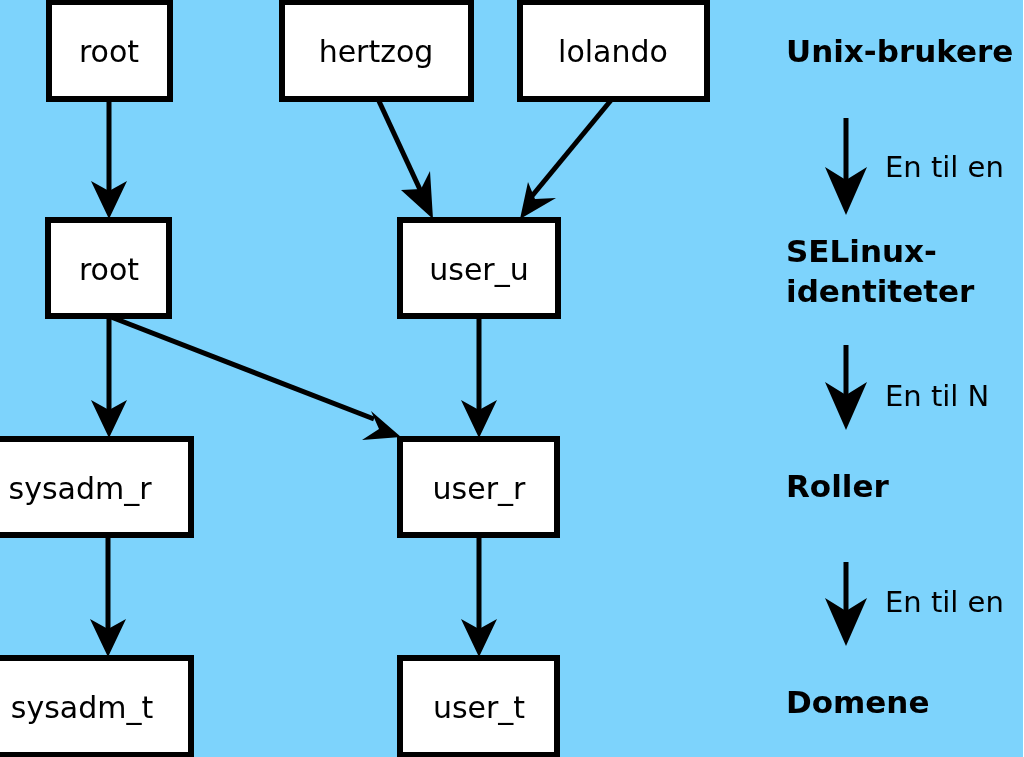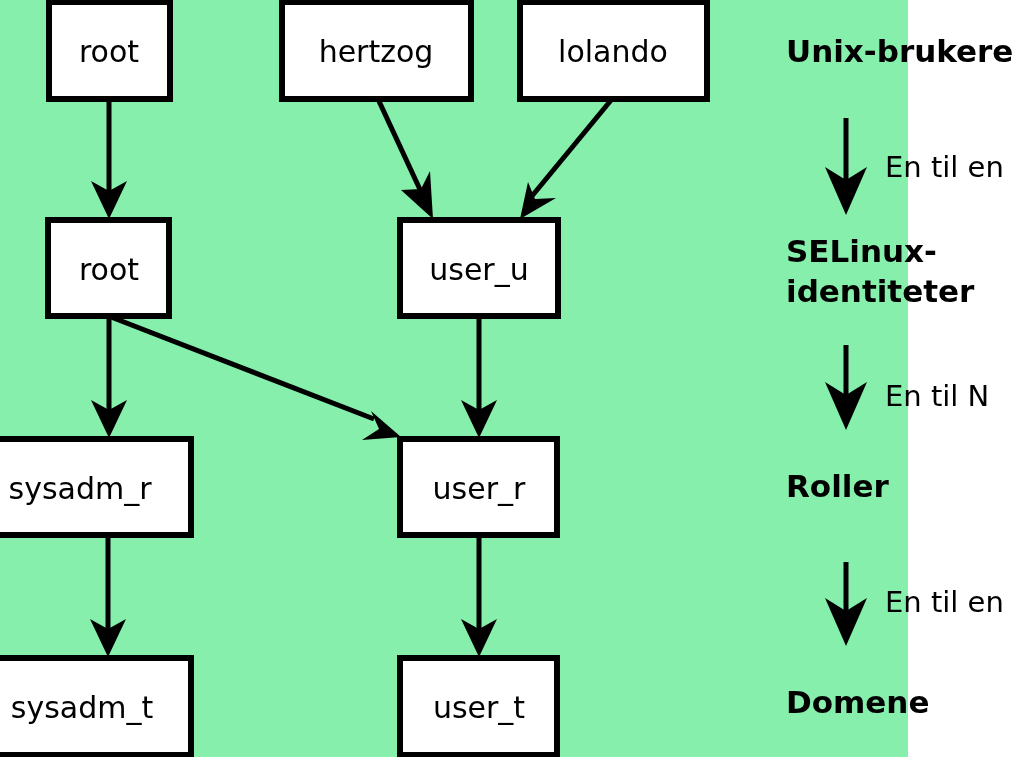--- a/index.html
+++ b/index.html
@@ -8,23 +8,23 @@
     background: #ffffff;
   }
   body {
     width: 1024px;
     height: 757px;
     overflow: hidden;
     font-family: "DejaVu Sans", sans-serif;
   }
   #diagram-root {
     position: relative;
-    width: 908px;
+    width: 1023px;
     height: 757px;
-    background: #86efac;
+    background: #7dd3fc;
     text-decoration: underline;
   }
   svg#graph {
     position: absolute;
     top: 0;
     left: 0;
     width: 1024px;
     height: 757px;
     display: block;
   }

